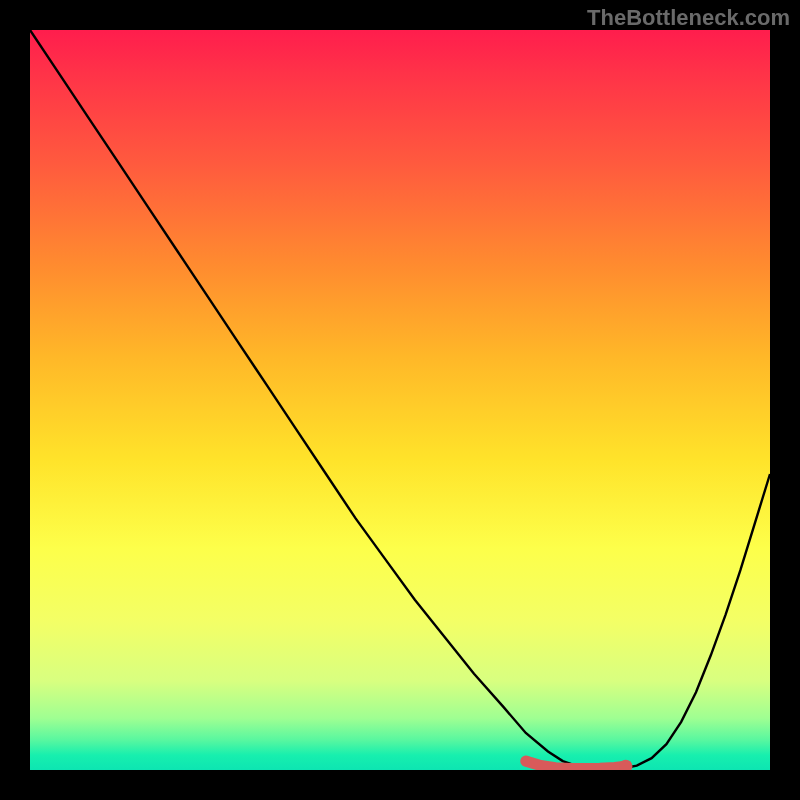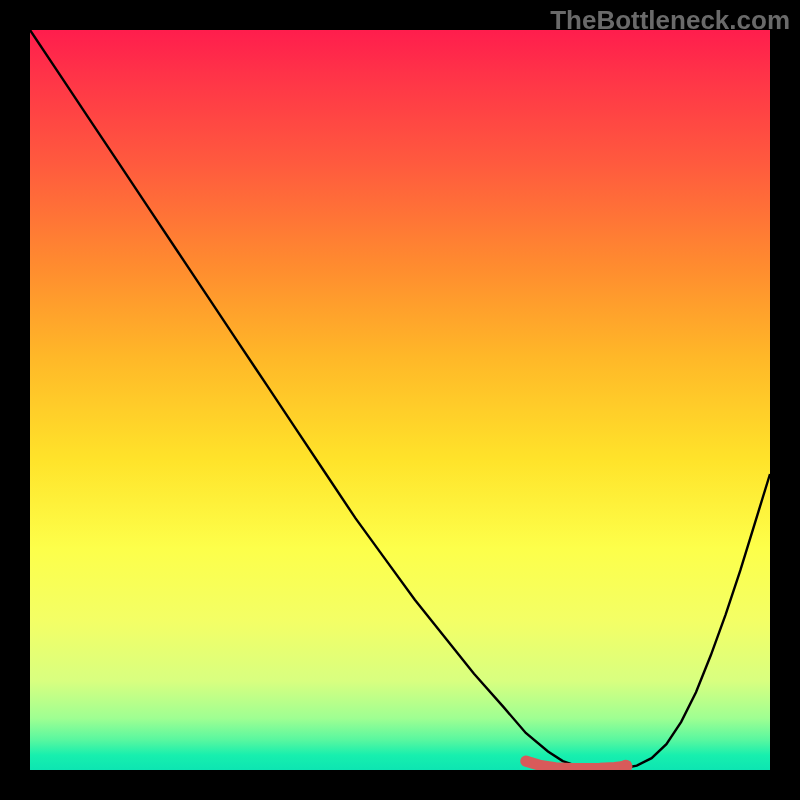--- a/index.html
+++ b/index.html
@@ -11,21 +11,21 @@
     width: 800px;
     height: 800px;
     position: relative;
     background: #000;
   }
   .watermark {
     position: absolute;
     top: 5px;
     right: 10px;
     font-family: Arial, Helvetica, sans-serif;
-    font-size: 26px;
+    font-size: 22px;
     font-weight: bold;
     color: #6a6a6a;
     z-index: 10;
   }
   .plot-area {
     position: absolute;
     left: 30px;
     top: 30px;
     width: 740px;
     height: 740px;

